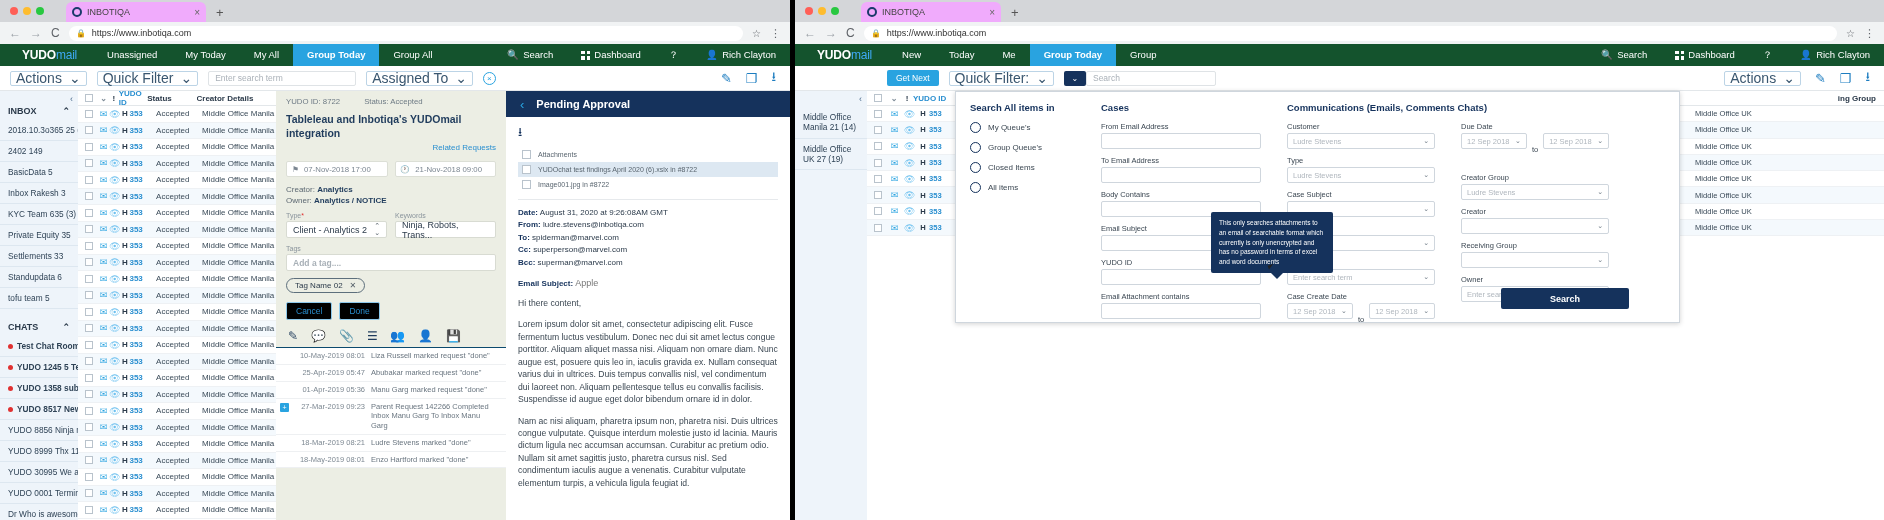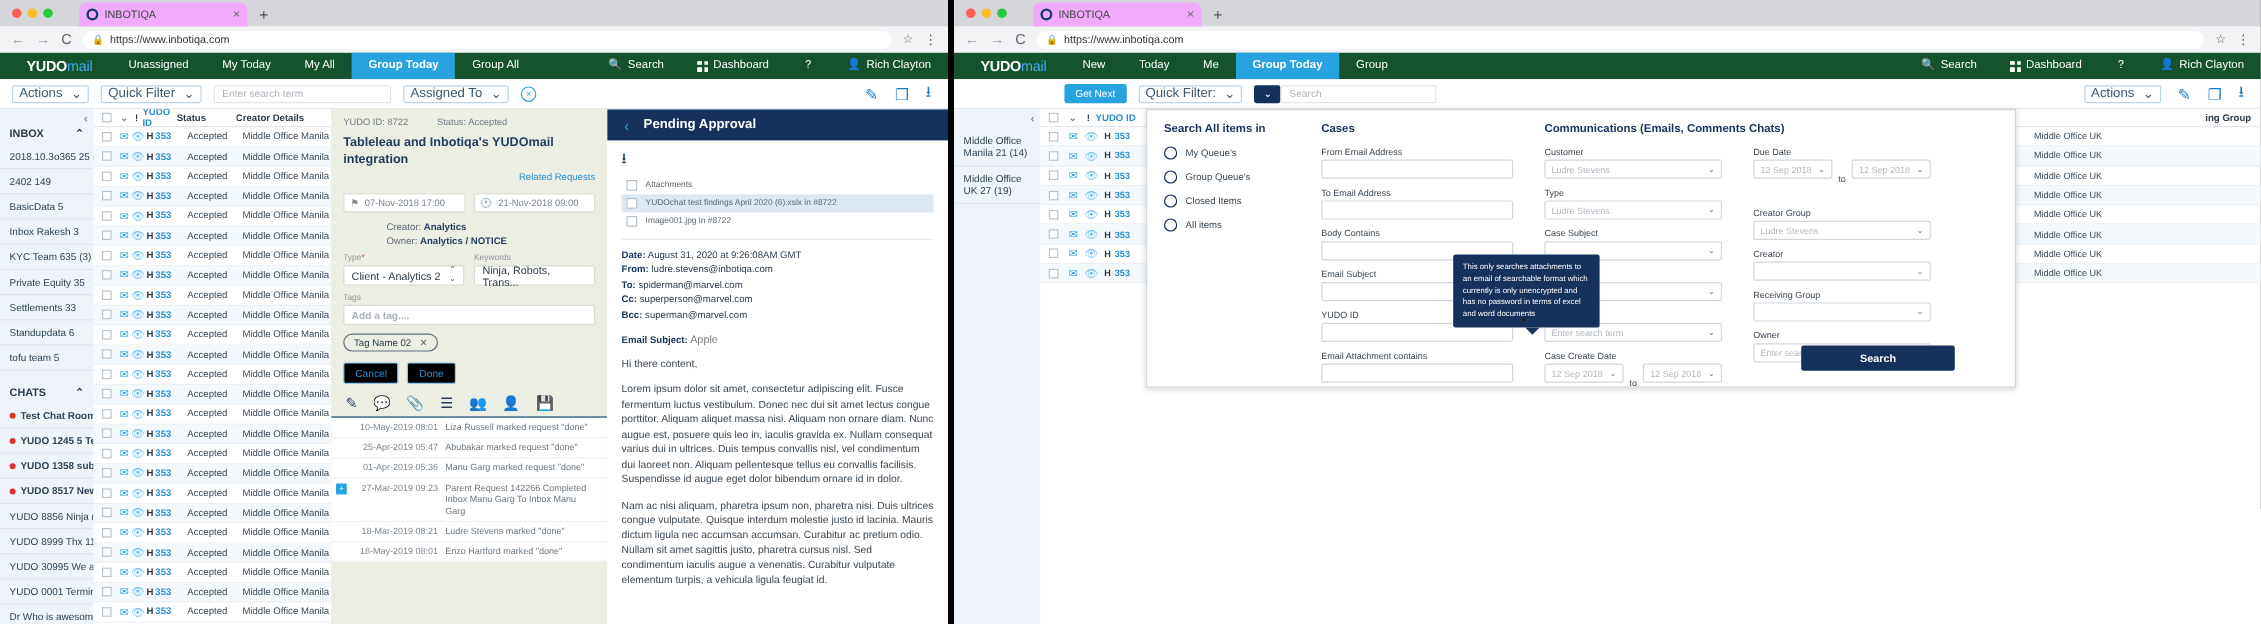--- a/index.html
+++ b/index.html
@@ -41,21 +41,21 @@
   .navitem.active { background:#29a3e0; font-weight:bold; }
   .nav-right { margin-left:auto; display:flex; align-items:center; }
   .nav-right .navitem { display:flex; align-items:center; gap:4px; }
   .ic { display:inline-block; }
   .grid-ic { width:9px; height:9px; display:inline-grid; grid-template:1fr 1fr/1fr 1fr; gap:1.5px; }
   .grid-ic i { background:#fff; display:block; }
 
   
   .toolbar { height:25px; background:#fff; border-bottom:1px solid #e3e7ea; display:flex; align-items:center; gap:10px; padding-left:10px; position:relative;}
   .tb-select { height:15px; min-width:56px; border:1px solid #bcd4e6; background:#fff; border-radius:2px;
-               font-size:11px; color:#39566f; display:flex; align-items:center; justify-content:space-between; padding:0 5px; gap:7px; cursor:pointer;}
+               font-size:14px; color:#39566f; display:flex; align-items:center; justify-content:space-between; padding:0 5px; gap:7px; cursor:pointer;}
   .tb-input { height:15px; width:148px; border:1px solid #dfe3e6; border-radius:2px; background:#fff;
               font-size:8.5px; color:#aab1b8; display:flex; align-items:center; padding:0 6px; }
   .circ-x { width:13px; height:13px; border-radius:50%; border:1.4px solid #29a3e0; color:#29a3e0;
             font-size:8px; display:flex; align-items:center; justify-content:center; cursor:pointer;}
   .tb-right { margin-left:auto; display:flex; align-items:center; gap:14px; padding-right:14px; }
   .tb-ic { color:#1d7dc0; font-size:13px; cursor:pointer; }
   .btn-blue { background:#29a3e0; color:#fff; font-size:8.5px; height:16px; border-radius:2px;
               display:flex; align-items:center; padding:0 9px; cursor:pointer; }
   .btn-dark { background:#15325c; width:22px; height:15px; border-radius:2px; color:#fff;
               display:flex; align-items:center; justify-content:center; font-size:8px; cursor:pointer;}
@@ -86,21 +86,21 @@
   .c-cr  { width:100px; white-space:nowrap; overflow:hidden;}
 
   
   .detail { width:230px; background:#eceee4; flex:0 0 auto; padding:6px 10px 0 10px; position:relative; overflow:hidden;}
   .d-meta { display:flex; gap:24px; font-size:7.8px; color:#6e7b85; margin-bottom:7px; }
   .d-title { font-size:10.5px; font-weight:bold; color:#1f3b5c; line-height:1.3; }
   .d-related { font-size:8px; color:#2a8fd0; text-align:right; margin:3px 0 9px 0; cursor:pointer;}
   .d-dates { display:flex; gap:7px; margin-bottom:8px; }
   .d-date { flex:1; height:16px; background:#fff; border:1px solid #dcdfd6; border-radius:2px;
             display:flex; align-items:center; gap:5px; padding:0 5px; font-size:7.8px; color:#7b8691;}
-  .d-line { font-size:8px; color:#5c6872; margin-bottom:2px;margin-left:36px;}
+  .d-line { font-size:8px; color:#5c6872; margin-bottom:2px;}
   .d-line b { color:#1f3b5c; }
   .d-fields { display:flex; gap:8px; margin-top:7px;}
   .d-field { flex:1; }
   .d-lbl { font-size:7px; color:#8a949c; margin-bottom:2px;}
   .d-lbl .req { color:#e03131; }
   .d-val { height:17px; background:#fff; border:1px solid #d8dbd2; border-radius:2px; display:flex;
            align-items:center; padding:0 6px; font-size:9px; color:#2b3a4a; justify-content:space-between;}
   .spin { color:#55606a; font-size:7px; line-height:0.9; }
   .d-tagbox { height:17px; background:#fff; border:1px solid #d8dbd2; border-radius:2px; display:flex;
               align-items:center; padding:0 6px; font-size:8.5px; color:#a8b0b7;font-weight:bold;}

